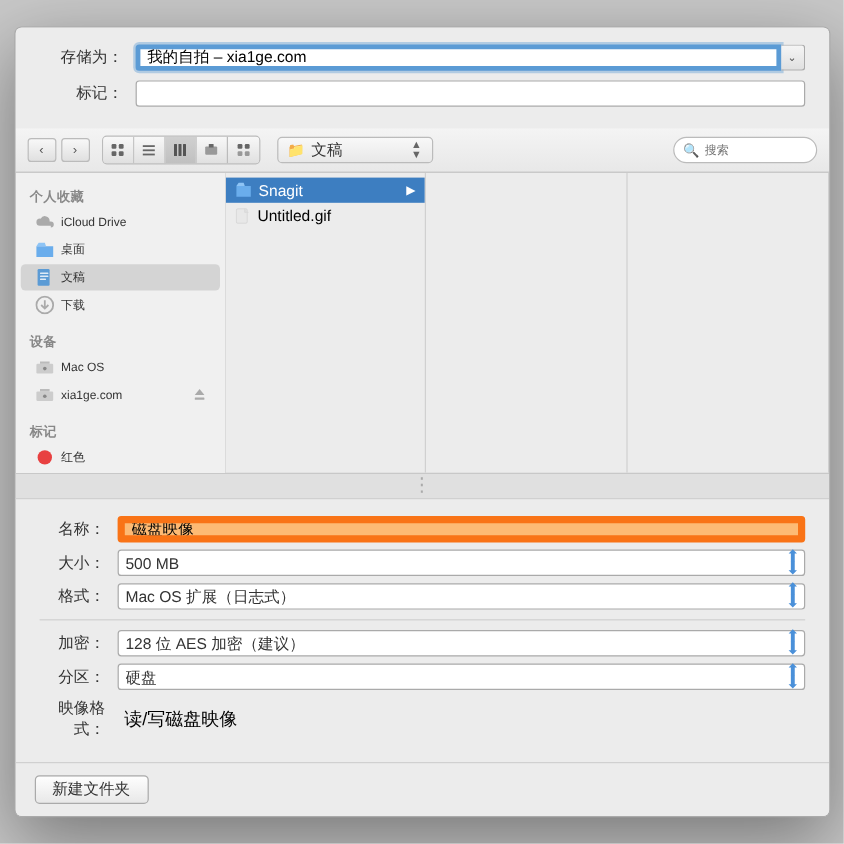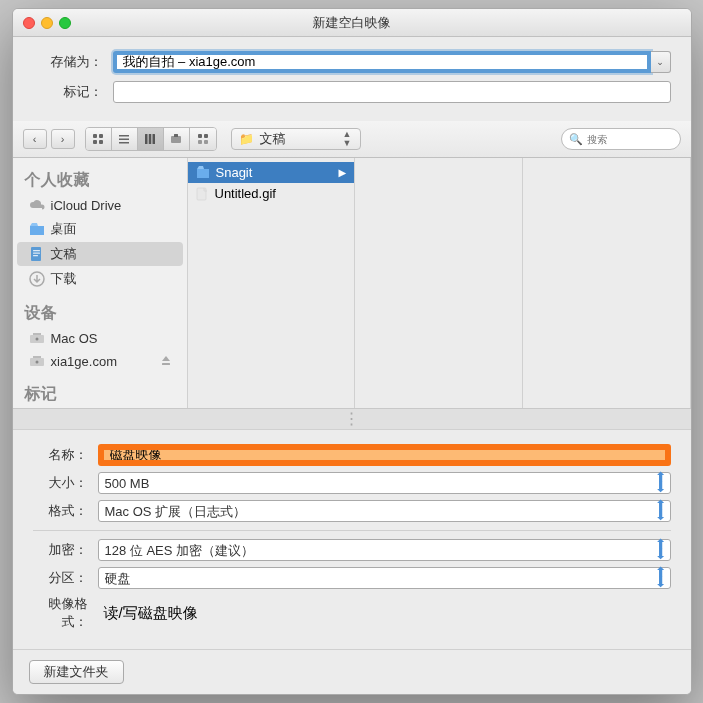--- a/index.html
+++ b/index.html
@@ -204,21 +204,21 @@
     }
     .sidebar {
       width: 175px;
       background: #f0f0f0;
       border-right: 1px solid #d0d0d0;
       padding: 8px 0;
       overflow-y: auto;
       flex-shrink: 0;
     }
     .sidebar-section-label {
-      font-size: 16px;
+      font-size: 11px;
       color: #888;
       font-weight: 600;
       padding: 4px 12px 2px 12px;
       text-transform: uppercase;
       letter-spacing: 0.3px;
     }
     .sidebar-item {
       display: flex;
       align-items: center;
       padding: 3px 12px;
@@ -232,21 +232,21 @@
     }
     .sidebar-item-icon {
       width: 16px;
       height: 16px;
       display: flex;
       align-items: center;
       justify-content: center;
       flex-shrink: 0;
     }
     .sidebar-item-label {
-      font-size: 13px;
+      font-size: 10px;
       color: #333;
     }
     .file-pane {
       flex: 1;
       display: flex;
       border-right: 1px solid #d0d0d0;
       overflow: hidden;
     }
     .file-column {
       flex: 1;
@@ -381,28 +381,20 @@
       background: linear-gradient(to bottom, #5aabff, #2f7fe8);
       color: white;
       border-color: #2060c0;
     }
   </style>
 </head>
 <body>
 
 <div class="window">
 
-  <div class="titlebar">
-    <div class="titlebar-buttons">
-      <div class="tb-btn tb-close"></div>
-      <div class="tb-btn tb-min"></div>
-      <div class="tb-btn tb-max"></div>
-    </div>
-    <div class="titlebar-title">新建空白映像</div>
-  </div>
 
   <div class="form-section">
     <div class="form-row">
       <div class="form-label">存储为：</div>
       <div class="form-input-wrap">
         <input type="text" class="text-input highlighted" value="我的自拍 – xia1ge.com" style="border-radius: 3px 0px 0px 3px;">
         <div class="chevron-btn">⌄</div>
       </div>
     </div>
     <div class="form-row">

